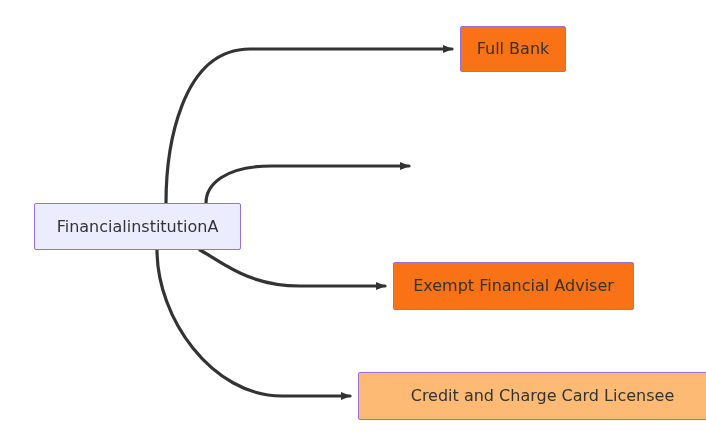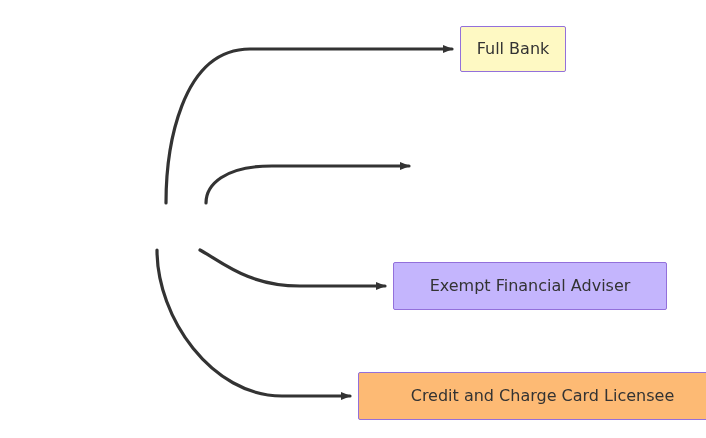--- a/index.html
+++ b/index.html
@@ -58,27 +58,30 @@
       </marker>
     </defs>
     <g id="edges-group">
       <path class="flow-edge" fill="none" stroke="#333333" stroke-width="3.2" stroke-linecap="round" stroke-linejoin="round" marker-end="url(#arrow-head)" d="M 166,203 C 166,150 180,49 250,49 L 452,49"></path>
       <path class="flow-edge" fill="none" stroke="#333333" stroke-width="3.2" stroke-linecap="round" stroke-linejoin="round" marker-end="url(#arrow-head)" d="M 206,203 C 206,185 224,166 272,166 L 409,166"></path>
       <path class="flow-edge" fill="none" stroke="#333333" stroke-width="3.2" stroke-linecap="round" stroke-linejoin="round" marker-end="url(#arrow-head)" d="M 200,250 C 222,262 248,286 300,286 L 385,286"></path>
       <path class="flow-edge" fill="none" stroke="#333333" stroke-width="3.2" stroke-linecap="round" stroke-linejoin="round" marker-end="url(#arrow-head)" d="M 157,250 C 157,318 212,396 282,396 L 350,396"></path>
     </g>
   </svg>
 
+  <div class="flow-node" id="node-source" style="left: 34px; top: 203px; width: 207px; height: 47px; background: rgb(236, 236, 255); border-color: rgb(147, 112, 219); color: rgb(51, 51, 51);">
+    <span class="node-label">FinancialinstitutionA</span>
+  </div>
 
-  <div class="flow-node" id="node-full-bank" style="left: 460px; top: 26px; width: 106px; height: 46px; background: #fef9c3; border-color: rgb(147, 112, 219); color: rgb(51, 51, 51);">
+  <div class="flow-node" id="node-full-bank" style="left: 460px; top: 26px; width: 106px; height: 46px; background: #f97316; border-color: rgb(147, 112, 219); color: rgb(51, 51, 51);">
     <span class="node-label">Full Bank</span>
   </div>
 
 
-  <div class="flow-node" id="node-exempt-financial-adviser" style="left: 393px; top: 262px; width: 274px; height: 48px; background: #c4b5fd; border-color: rgb(147, 112, 219); color: rgb(51, 51, 51); text-align: center;">
+  <div class="flow-node" id="node-exempt-financial-adviser" style="left: 393px; top: 262px; width: 241px; height: 48px; background: #f97316; border-color: rgb(147, 112, 219); color: rgb(51, 51, 51); text-align: center;">
     <span class="node-label">Exempt Financial Adviser</span>
   </div>
 
   <div class="flow-node" id="node-credit-and-charge-card-licensee" style="left: 358px; top: 372px; width: 369px; height: 48px; background: #fdba74; border-color: rgb(147, 112, 219); color: rgb(51, 51, 51);">
     <span class="node-label">Credit and Charge Card Licensee</span>
   </div>
 
 </div>
 
 </body></html>

